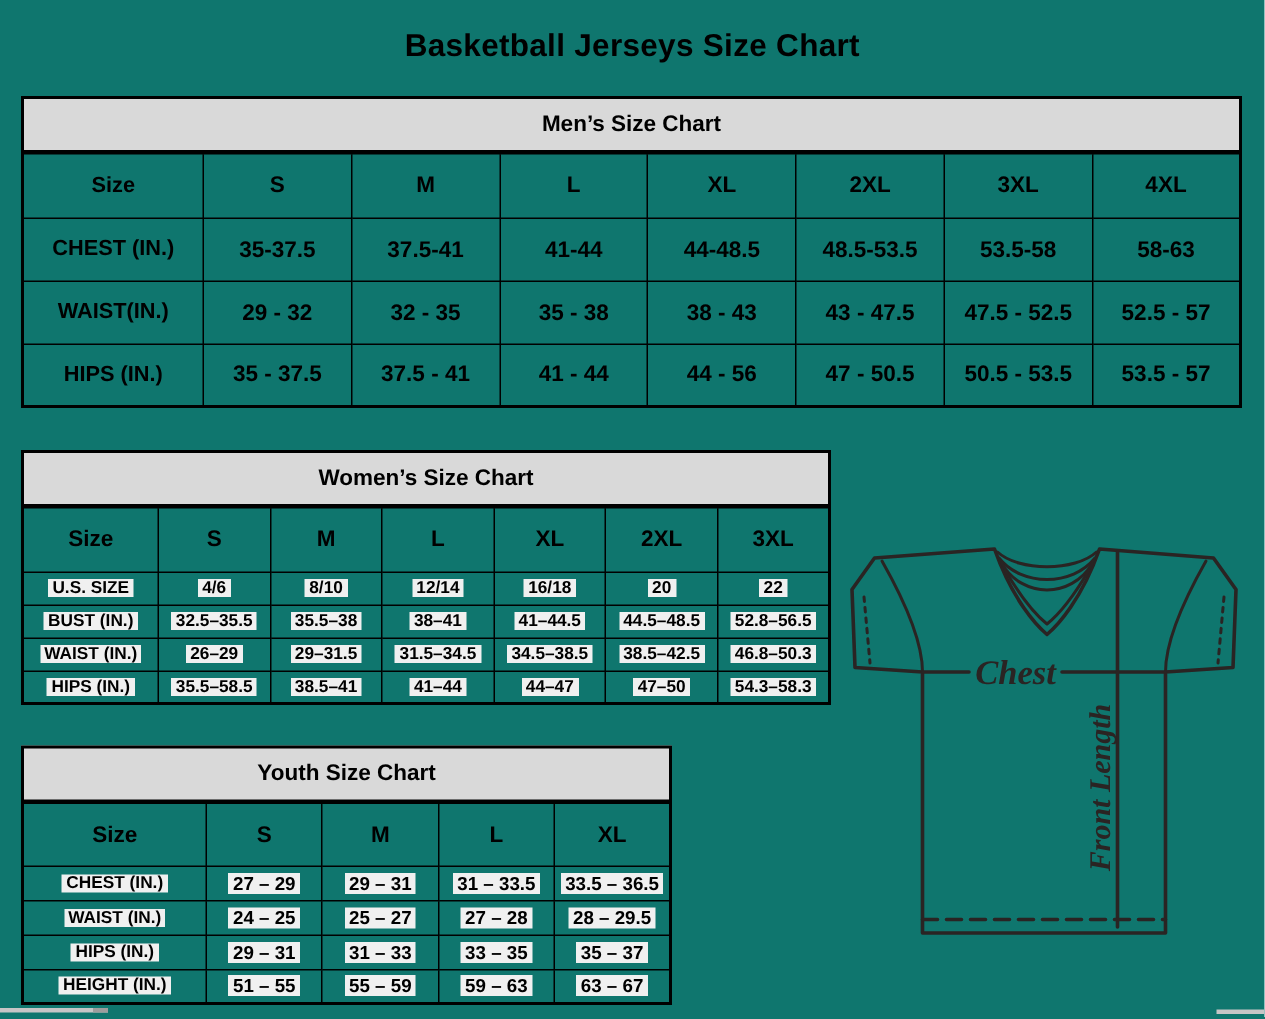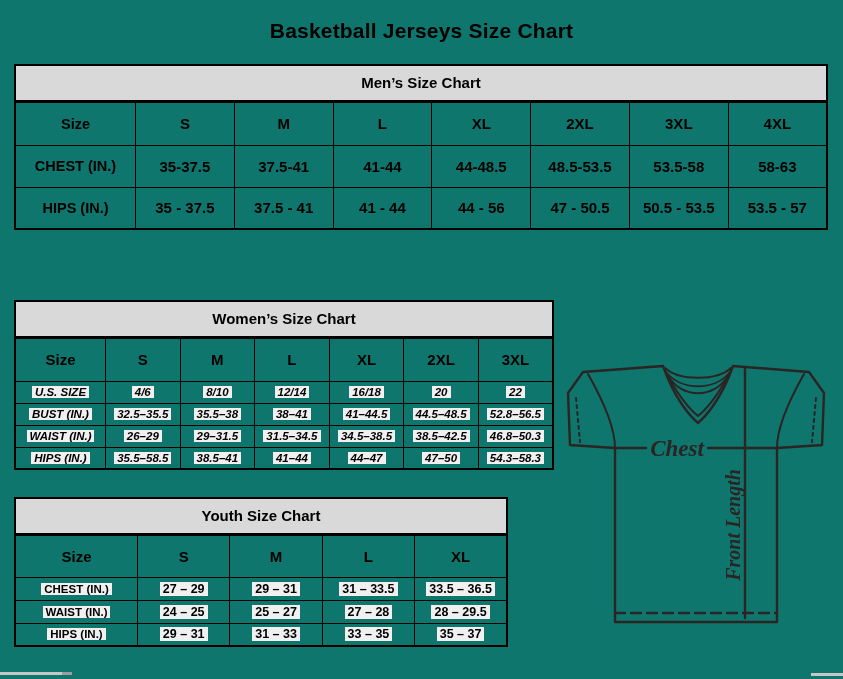--- a/index.html
+++ b/index.html
@@ -18,24 +18,24 @@
   .men{left:14px;top:64px;width:814px;}
   .men table thead tr{height:43px;}
   .men table tbody tr{height:42px;}
   .men table th,.men table td{font-size:15px;}
   .men table tr th:first-child,.men table tr td:first-child{width:119px;font-size:14.5px;}
   
   .women{left:14px;top:300px;width:540px;}
   .women table thead tr{height:43px;}
   .women table thead th{font-size:15px;}
   .women table tbody tr{height:22px;}
-  .women table tbody th,.women table tbody td{font-size:11.5px;font-style:italic;}
+  .women table tbody th,.women table tbody td{font-size:11.5px;}
   .women table tr th:first-child{width:89px;}
   
-  .youth{left:14px;top:497px;width:494px;border-radius:17px;}
+  .youth{left:14px;top:497px;width:434px;border-radius:17px;}
   .youth table thead tr{height:42px;}
   .youth table thead th{font-size:15px;}
   .youth table tbody tr{height:23px;}
   .youth table tbody th{font-size:11.5px;}
   .youth table tbody td{font-size:12.5px;}
   .youth table tr th:first-child{width:121px;}
   
   .hl tbody .hl-txt{background:#f0f0f0;padding:0 3px;}
   
   .jersey{position:absolute;left:560px;top:360px;width:283px;height:270px;}
@@ -75,20 +75,30 @@
             <th>CHEST (IN.)</th>
             <td>35-37.5</td>
             <td>37.5-41</td>
             <td>41-44</td>
             <td>44-48.5</td>
             <td>48.5-53.5</td>
             <td>53.5-58</td>
             <td>58-63</td>
           </tr>
           <tr>
+            <th>WAIST(IN.)</th>
+            <td>29 - 32</td>
+            <td>32 - 35</td>
+            <td>35 - 38</td>
+            <td>38 - 43</td>
+            <td>43 - 47.5</td>
+            <td>47.5 - 52.5</td>
+            <td>52.5 - 57</td>
+          </tr>
+          <tr>
             <th>HIPS (IN.)</th>
             <td>35 - 37.5</td>
             <td>37.5 - 41</td>
             <td>41 - 44</td>
             <td>44 - 56</td>
             <td>47 - 50.5</td>
             <td>50.5 - 53.5</td>
             <td>53.5 - 57</td>
           </tr>
         </tbody>
@@ -177,20 +187,27 @@
             <td><span class="hl-txt">27 – 28</span></td>
             <td><span class="hl-txt">28 – 29.5</span></td>
           </tr>
           <tr>
             <th><span class="hl-txt">HIPS (IN.)</span></th>
             <td><span class="hl-txt">29 – 31</span></td>
             <td><span class="hl-txt">31 – 33</span></td>
             <td><span class="hl-txt">33 – 35</span></td>
             <td><span class="hl-txt">35 – 37</span></td>
           </tr>
+          <tr>
+            <th><span class="hl-txt">HEIGHT (IN.)</span></th>
+            <td><span class="hl-txt">51 – 55</span></td>
+            <td><span class="hl-txt">55 – 59</span></td>
+            <td><span class="hl-txt">59 – 63</span></td>
+            <td><span class="hl-txt">63 – 67</span></td>
+          </tr>
         </tbody>
       </table>
   </section>
 
   <div class="jersey">
     <svg viewBox="0 0 283 270" xmlns="http://www.w3.org/2000/svg">
       <g fill="none" stroke="#2a2423" stroke-width="2.4" stroke-linejoin="round" stroke-linecap="round">
 
         <path d="M23,12 L103,6
              C115,40 131,57 138,63

